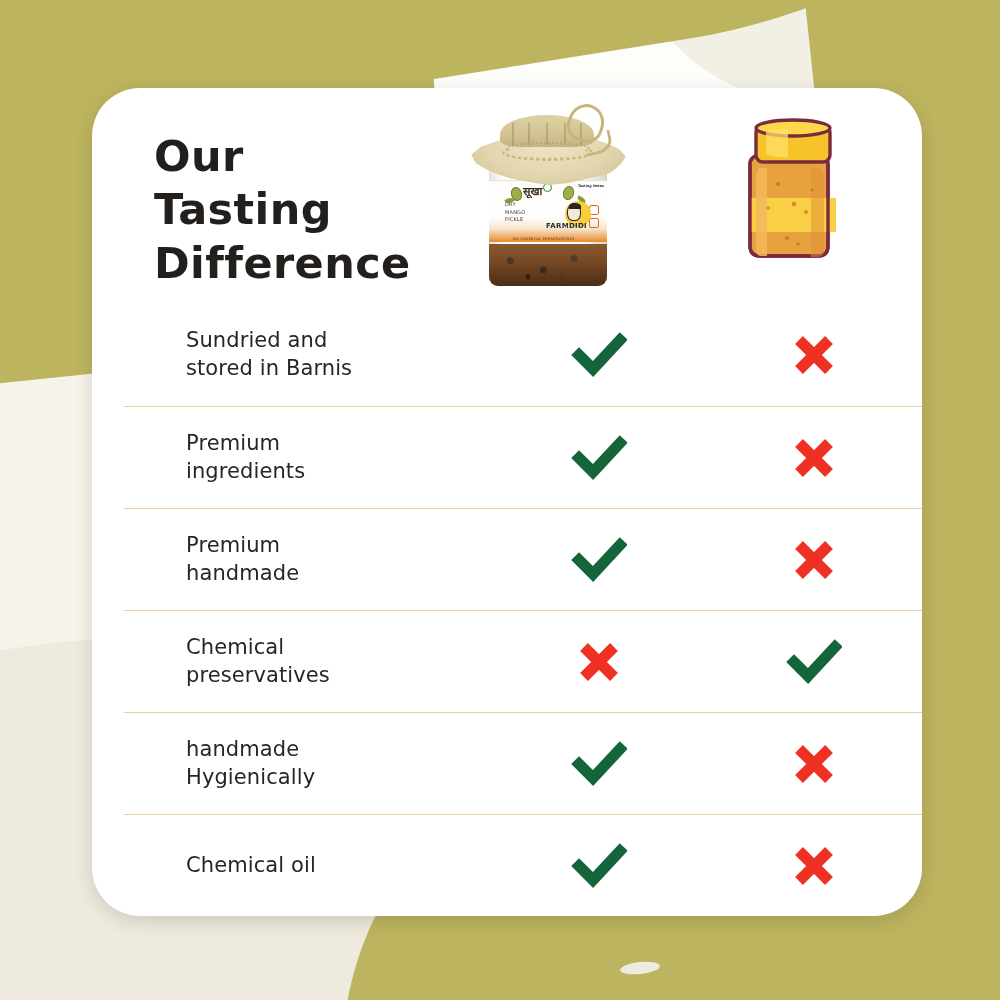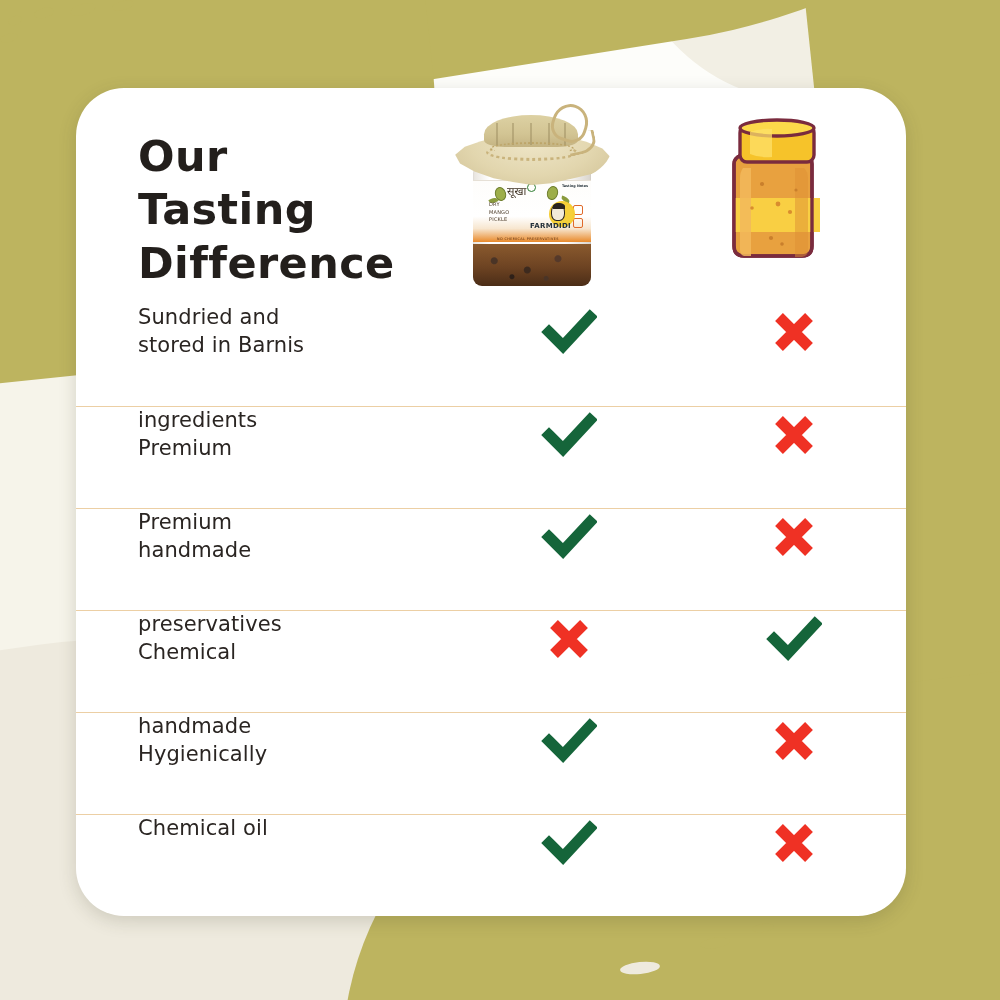--- a/index.html
+++ b/index.html
@@ -81,21 +81,21 @@
     background:#f6f4ea;
   }
 
   
   .fleck { position:absolute; background:#bdb45f; border-radius:50%; }
   .fleck-c { background:#eeeade; }
 
   
   .card {
     position:absolute;
-    left:76px; top:88px;
+    left:92px; top:88px;
     width:830px; height:828px;
     background:#ffffff;
     border-radius:48px;
     box-shadow:0 5px 18px rgba(60,60,40,.18);
     overflow:hidden;
   }
 
   
   .header {
     position:relative;
@@ -143,21 +143,21 @@
   .pj-label {
     position:absolute;
     left:0; top:12px;
     width:100%; height:62px;
     background:linear-gradient(180deg,#fefdfb 0%,#ffffff 58%,#f7e6cf 78%,#e98a2b 100%);
     border-top:1px solid #e6e0d6;
     overflow:hidden;
   }
   .pj-lbl-hi {
     position:absolute; left:34px; top:5px;
-    font-size:11px; font-weight:normal; color:#3a2d1e;
+    font-size:11px; font-weight:bold; color:#3a2d1e;
     font-family:"DejaVu Sans", sans-serif;
     line-height:1.05;
   }
   .pj-lbl-en {
     position:absolute; left:16px; top:20px;
     font-size:5px; color:#4a3a28; line-height:1.5;
     font-family:"DejaVu Sans", sans-serif;
     letter-spacing:.2px;
   }
   .pj-brand {
@@ -256,23 +256,24 @@
     position:absolute;
     left:640px; top:24px;
     width:122px; height:160px;
   }
 
   
   .rows { position:relative; }
   .row {
     position:relative;
     display:flex;
-    align-items:flex-start;
+    align-items:center;
     height:102px;
     border-top:1.6px solid #eccfa4;
+    margin-left:32px;
   }
   .row:first-child { border-top:none; }
   .row-label {
     width:380px;
     padding-left:62px;
     font-family:"DejaVu Sans", sans-serif;
     font-size:21px;
     line-height:1.32;
     color:#2a2522;
     letter-spacing:.1px;
@@ -403,22 +404,22 @@
         </div>
         <div class="mark-cell">
           <svg class="mark" viewBox="0 0 56 56">
             <path d="M13 13 L43 43 M43 13 L13 43" fill="none" stroke="#ef3124" stroke-width="11" stroke-linecap="butt"></path>
           </svg>
         </div>
       </div>
 
       <div class="row">
         <div class="row-label">
+          <div>Premium</div>
           <div>ingredients</div>
-          <div>Premium</div>
         </div>
         <div class="mark-cell">
           <svg class="mark" viewBox="0 0 56 56">
             <path d="M8 28 L22 42 L49 13" fill="none" stroke="#15653a" stroke-width="11" stroke-linecap="square"></path>
           </svg>
         </div>
         <div class="mark-cell">
           <svg class="mark" viewBox="0 0 56 56">
             <path d="M13 13 L43 43 M43 13 L13 43" fill="none" stroke="#ef3124" stroke-width="11"></path>
           </svg>
@@ -437,22 +438,22 @@
         </div>
         <div class="mark-cell">
           <svg class="mark" viewBox="0 0 56 56">
             <path d="M13 13 L43 43 M43 13 L13 43" fill="none" stroke="#ef3124" stroke-width="11"></path>
           </svg>
         </div>
       </div>
 
       <div class="row">
         <div class="row-label">
+          <div>Chemical</div>
           <div>preservatives</div>
-          <div>Chemical</div>
         </div>
         <div class="mark-cell">
           <svg class="mark" viewBox="0 0 56 56">
             <path d="M13 13 L43 43 M43 13 L13 43" fill="none" stroke="#ef3124" stroke-width="11"></path>
           </svg>
         </div>
         <div class="mark-cell">
           <svg class="mark" viewBox="0 0 56 56">
             <path d="M8 28 L22 42 L49 13" fill="none" stroke="#15653a" stroke-width="11" stroke-linecap="square"></path>
           </svg>

